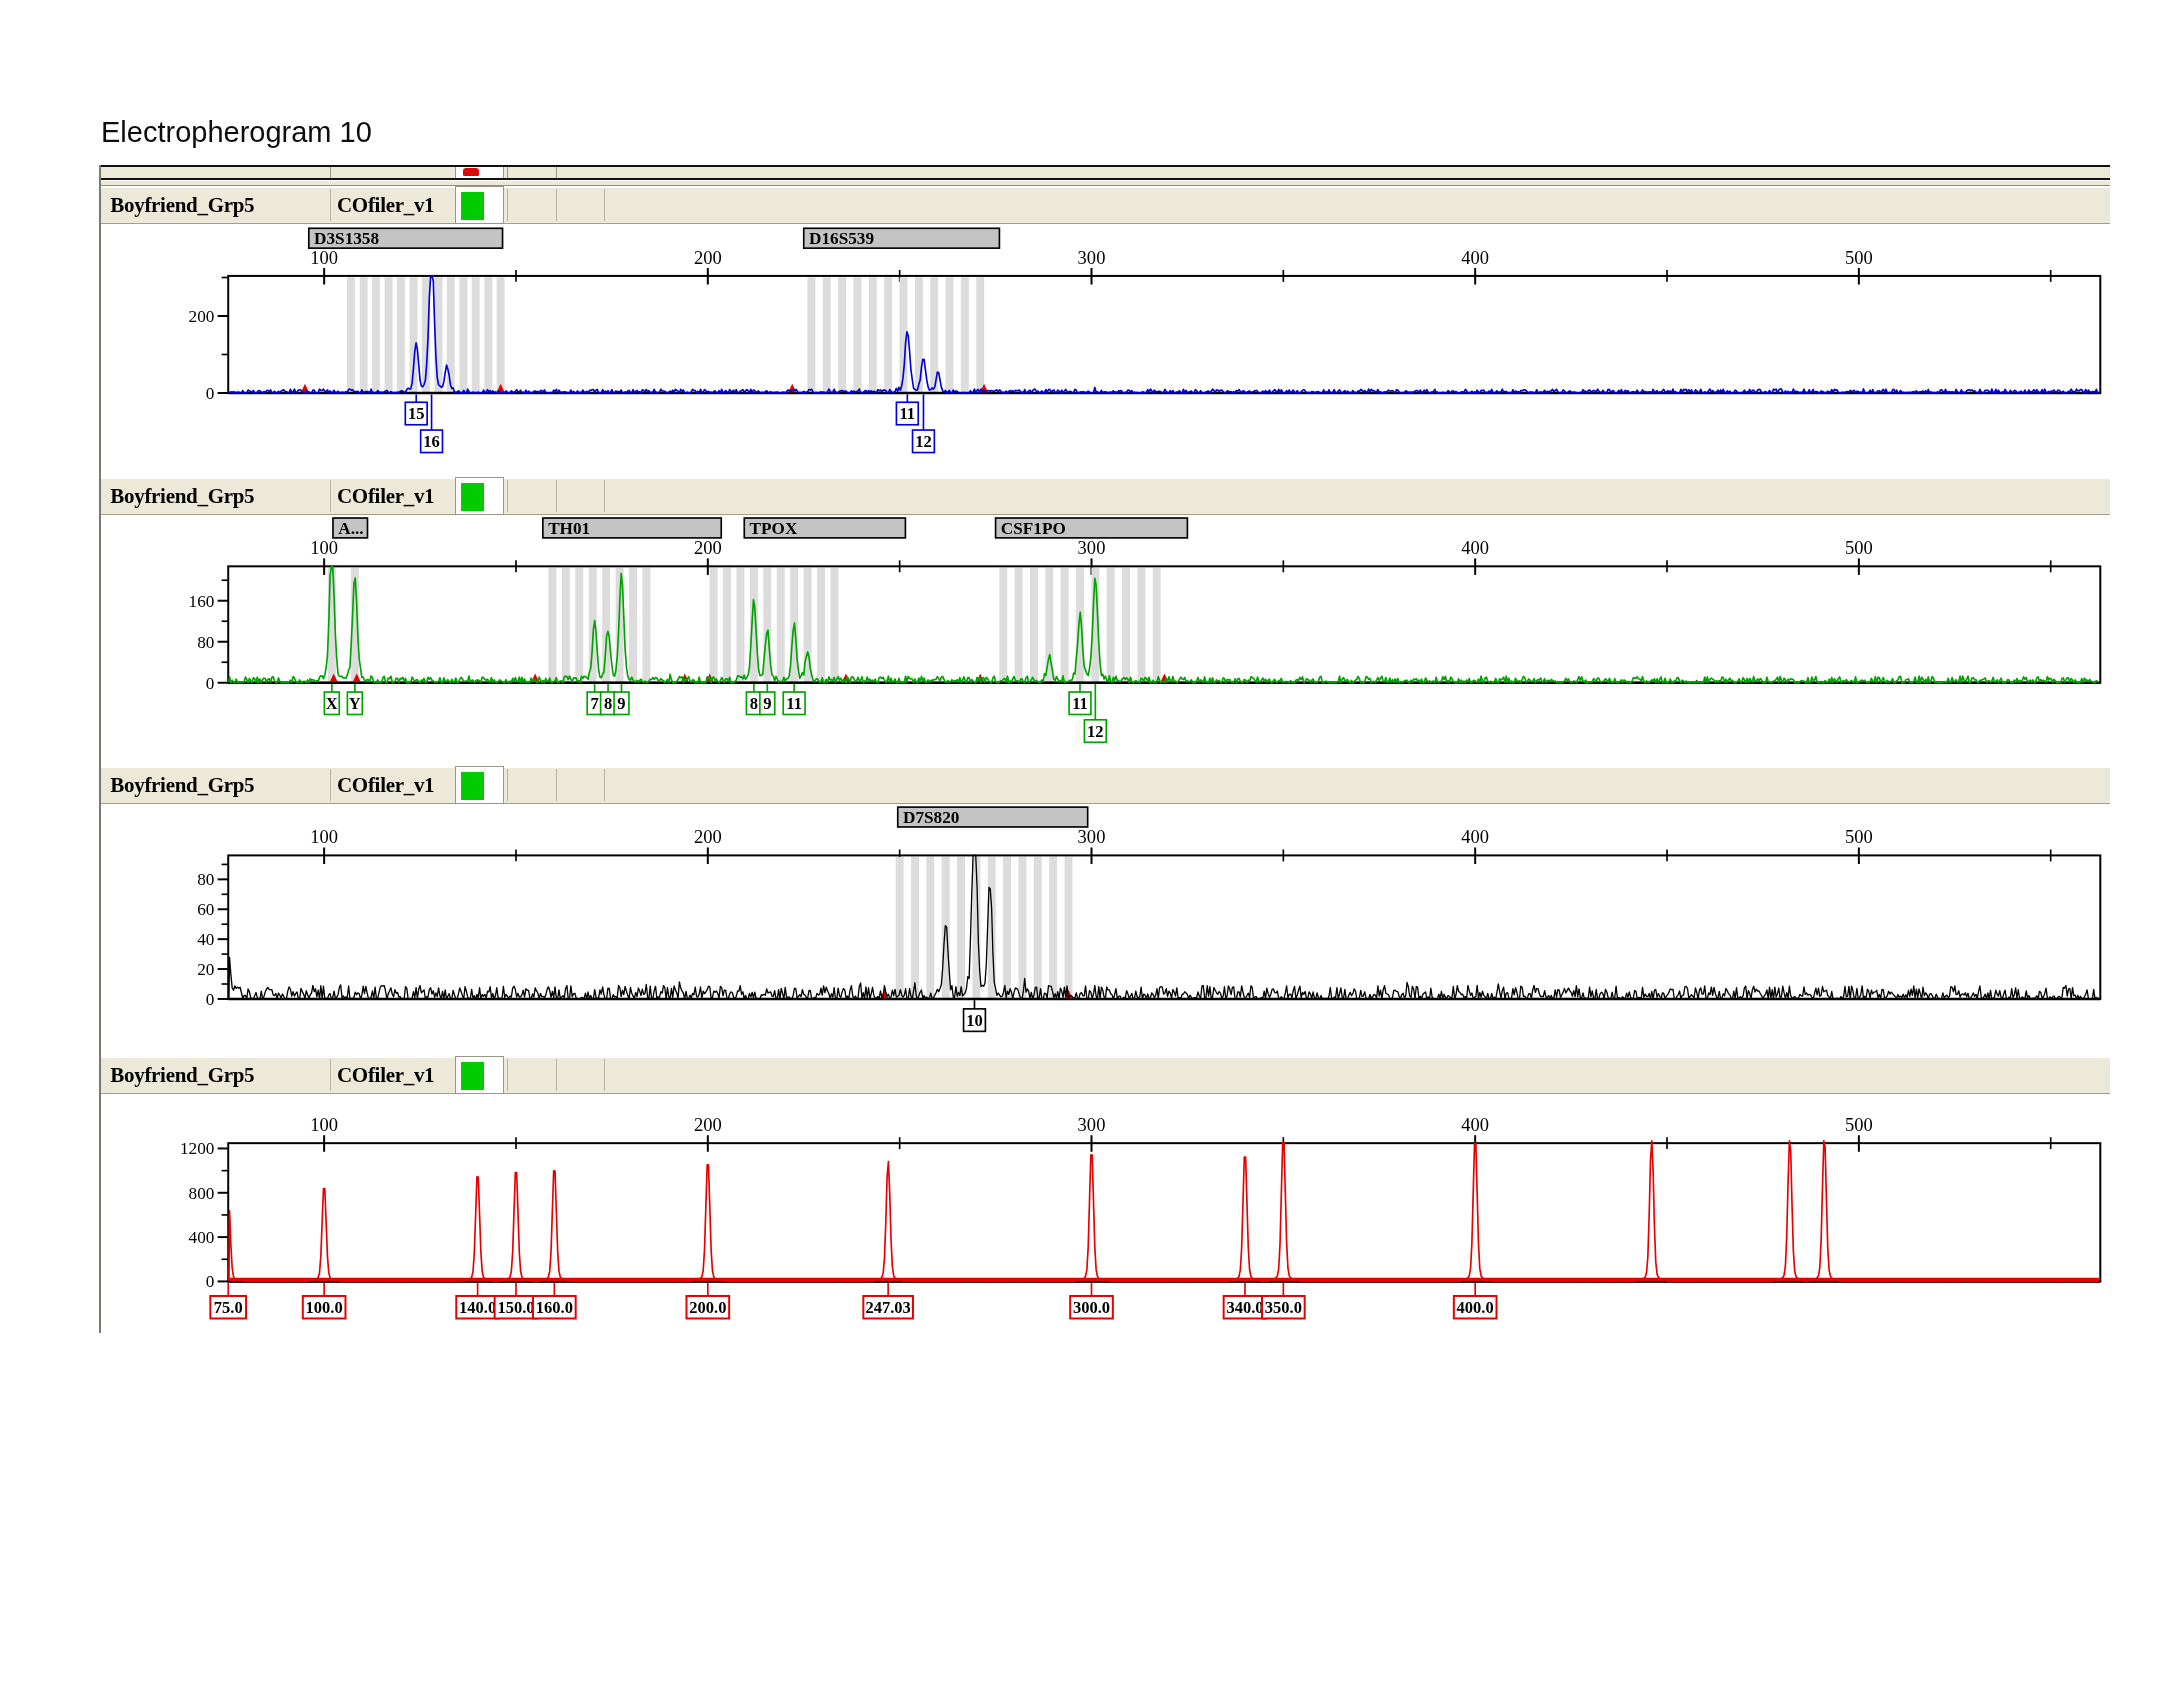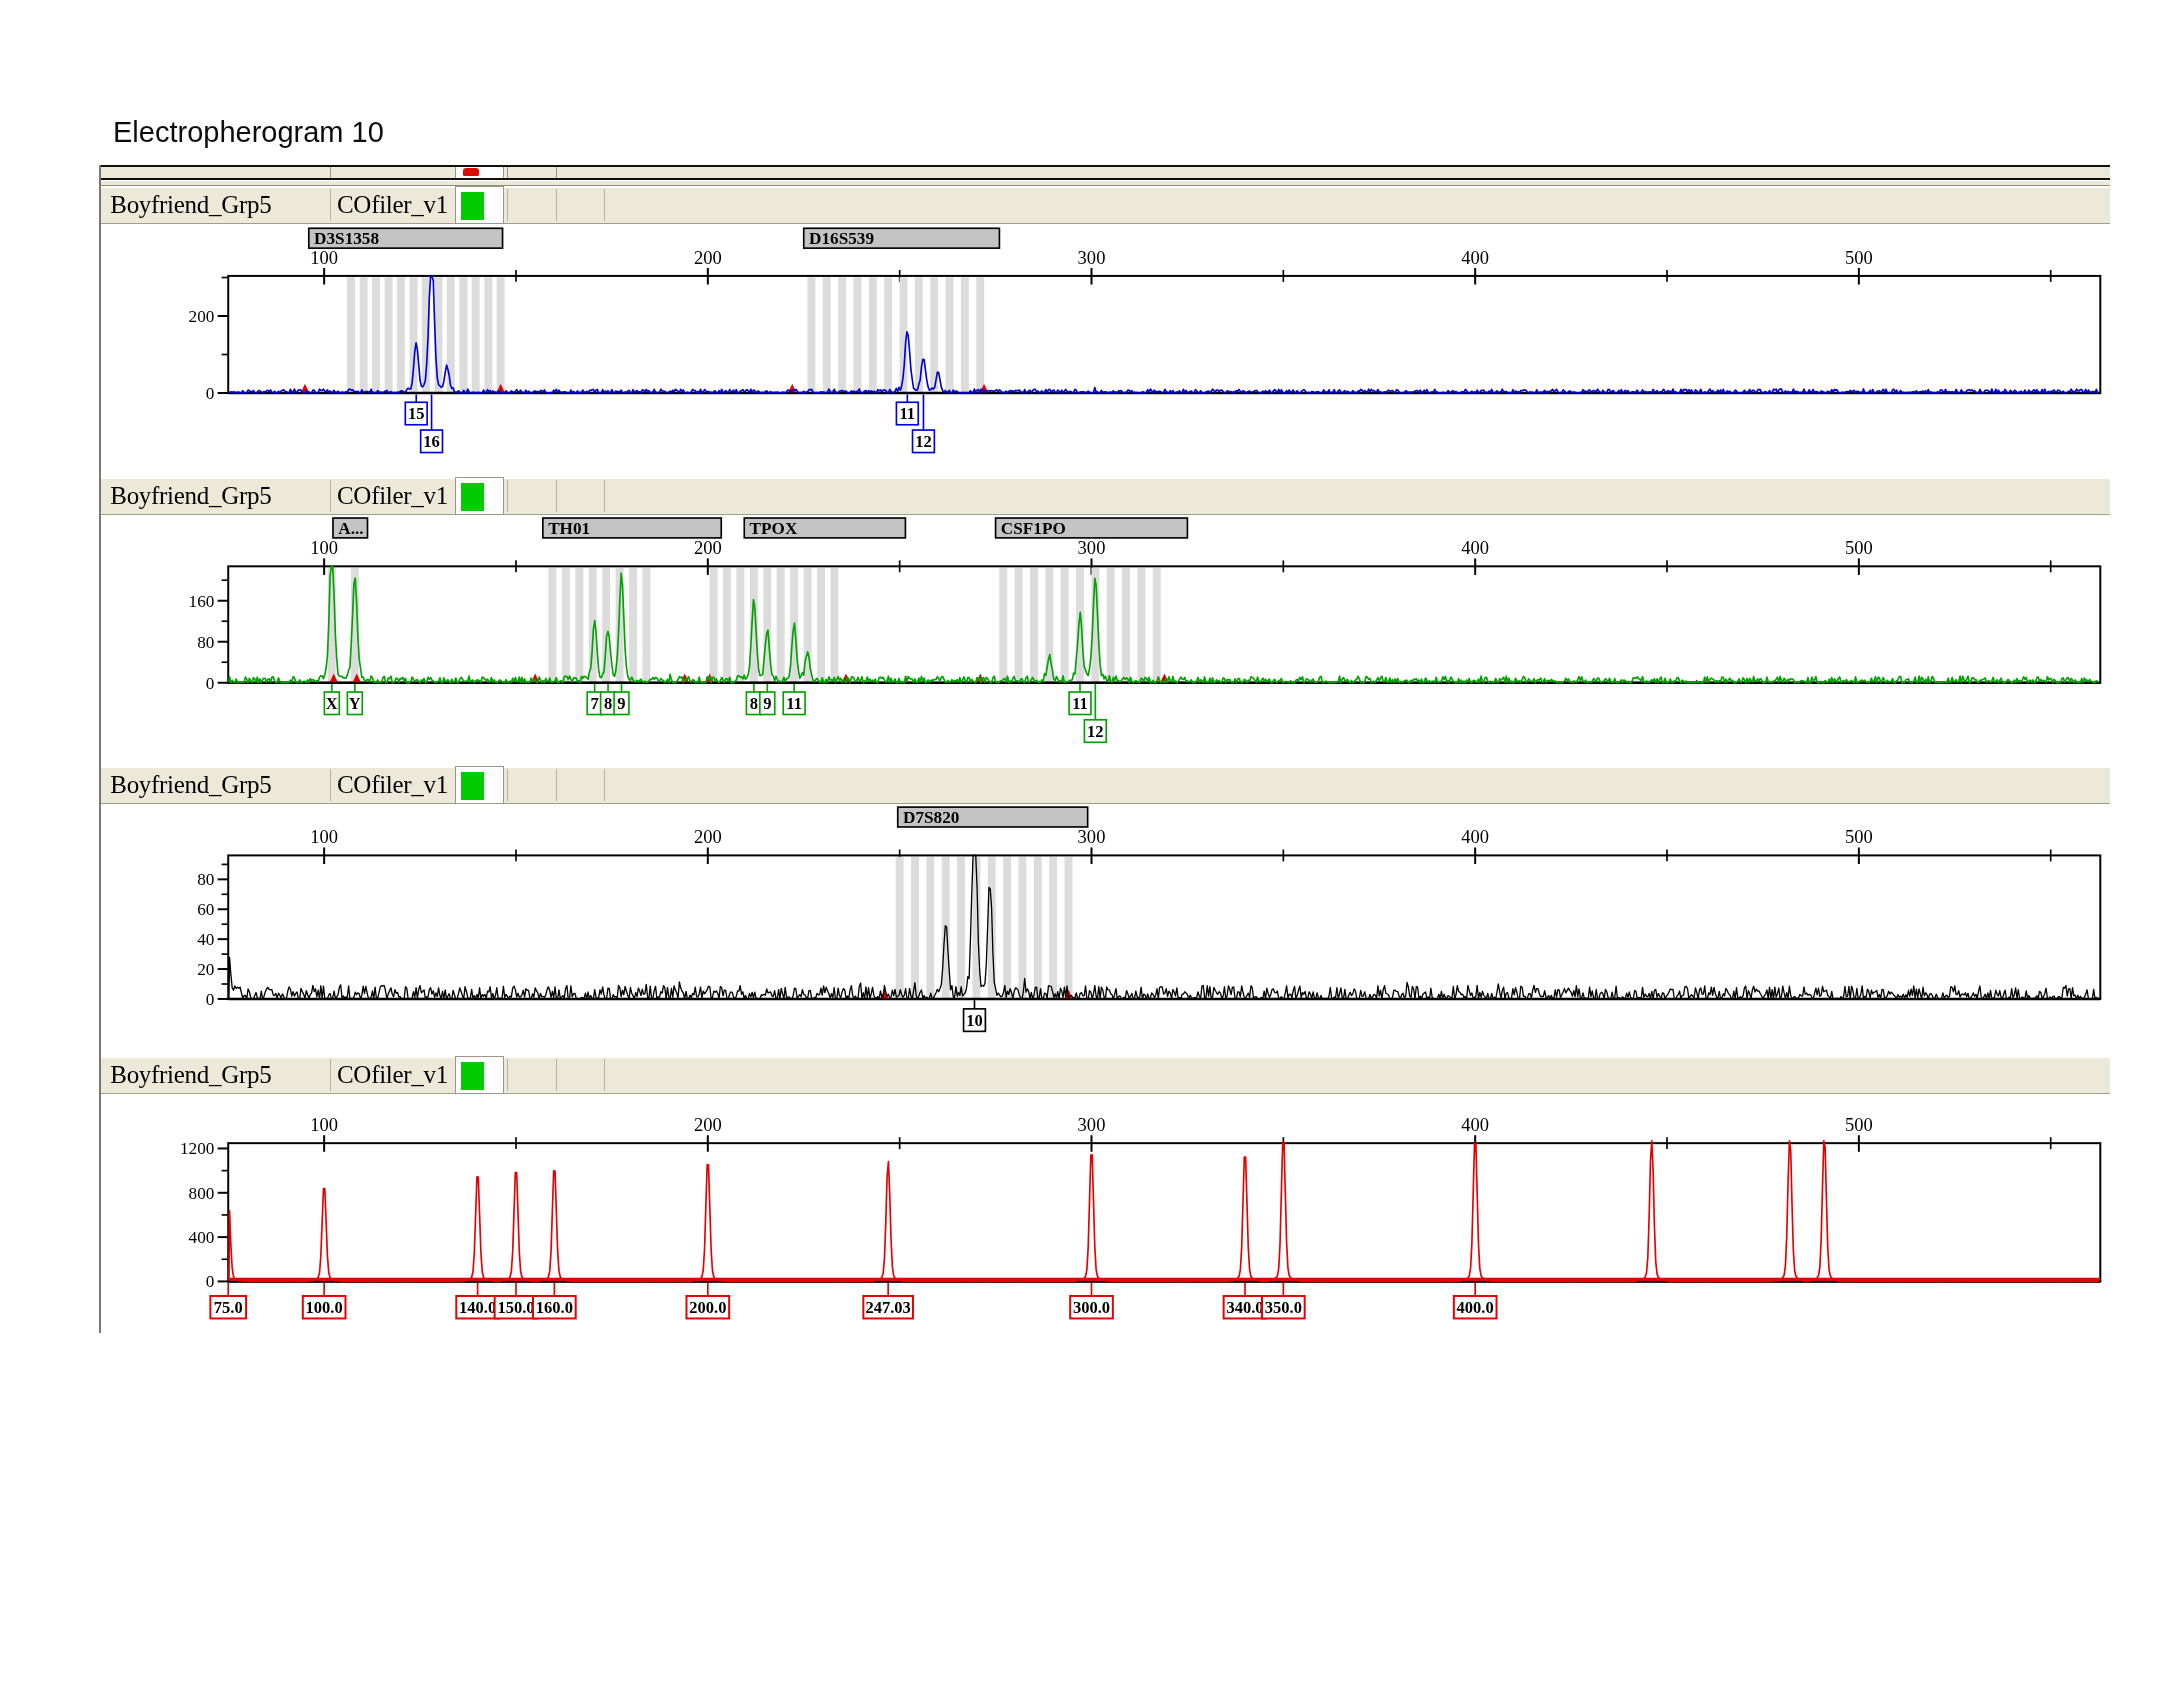--- a/index.html
+++ b/index.html
@@ -1,32 +1,32 @@
 <!DOCTYPE html>
 <html style="font-size:10.6px"><head>
 <meta charset="utf-8">
 <style>
   html,body{margin:0;padding:0;background:#ffffff;}
   .page{position:relative;width:2183px;height:1687px;background:#fff;overflow:hidden;
         font-family:"Liberation Serif",serif;color:#000;}
   .title{position:absolute;left:101px;top:116px;font-family:"Liberation Sans",sans-serif;
-         font-size:29px;font-weight:500;color:#0d0d0d;white-space:nowrap;margin-left:12px;}
+         font-size:29px;font-weight:500;color:#0d0d0d;white-space:nowrap;}
   .pane-edge{position:absolute;left:99px;top:165px;width:2px;height:1168px;background:#7a7a72;}
   .ts1{position:absolute;left:101px;top:165px;width:2009px;height:14.6px;background:#ece9d8;
        border-top:2px solid #101010;border-bottom:2px solid #101010;box-sizing:border-box;}
   .ts2{position:absolute;left:101px;top:181px;width:2009px;height:5.3px;background:#ece9d8;
        border-bottom:1.3px solid #8f8d82;box-sizing:border-box;}
   .tsdiv{position:absolute;top:0;width:1.3px;height:100%;background:#9a978a;}
   .tscell-white{position:absolute;top:0;left:354px;width:49px;height:100%;background:#ffffff;
        border-left:0.7px solid #9a978a;border-right:0.7px solid #9a978a;box-sizing:border-box;}
   .redtab{position:absolute;left:7.3px;top:0.7px;width:16px;height:8.6px;background:#dd0b06;
        border-radius:3.3px 3.3px 1.3px 1.3px;}
   .hdr{position:absolute;left:101px;width:2009px;height:37px;background:#ece9d8;
        border-top:1.3px solid #ffffff;border-bottom:1.3px solid #a19e8e;box-sizing:border-box;}
-  .hdrcell{position:absolute;top:0;height:46px;line-height:34px;font-size:25px;font-weight:400;
+  .hdrcell{position:absolute;top:0;height:46px;line-height:34px;font-size:21px;font-weight:700;
        white-space:nowrap;overflow:hidden;letter-spacing:-0.3px;}
   .hdrdiv{position:absolute;top:1.3px;width:1.3px;height:32px;background:#b7b4a5;}
   .statusbox{position:absolute;top:-2px;left:354px;width:49px;height:38px;background:#ffffff;
        border:0.7px solid #9a978a;box-sizing:border-box;}
   .greensq{position:absolute;left:5.3px;top:4.6px;width:22.5px;height:28px;}
   svg{position:absolute;left:0;top:0;}
   svg text{font-family:"Liberation Serif",serif;}
 </style>
 </head>
 <body>

